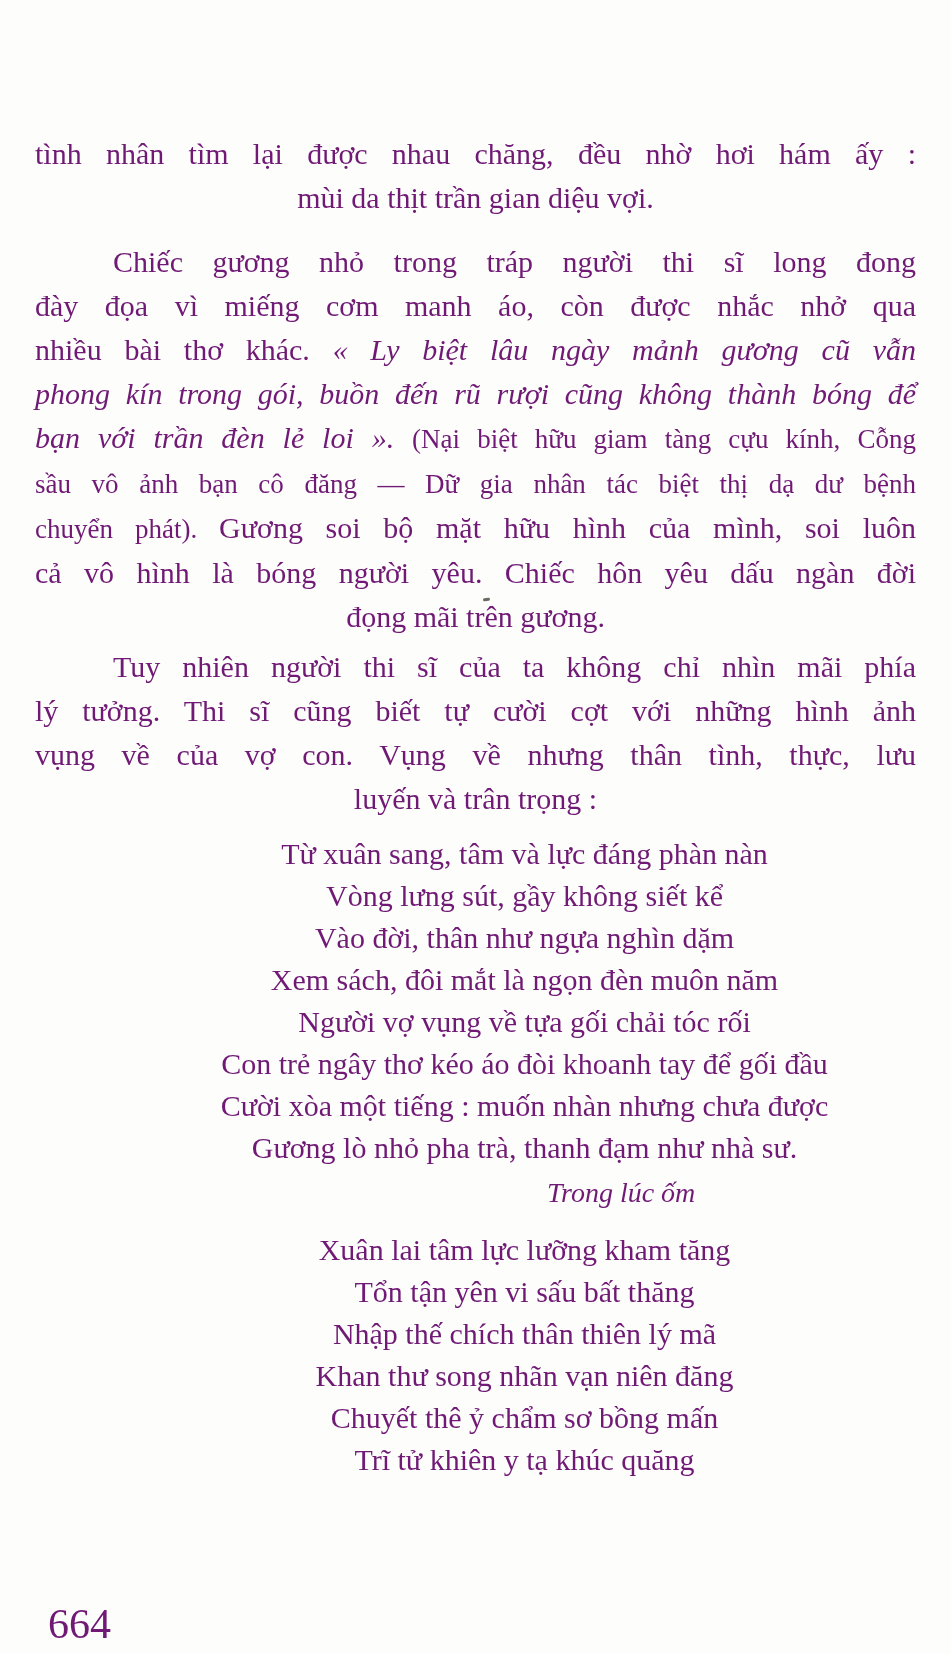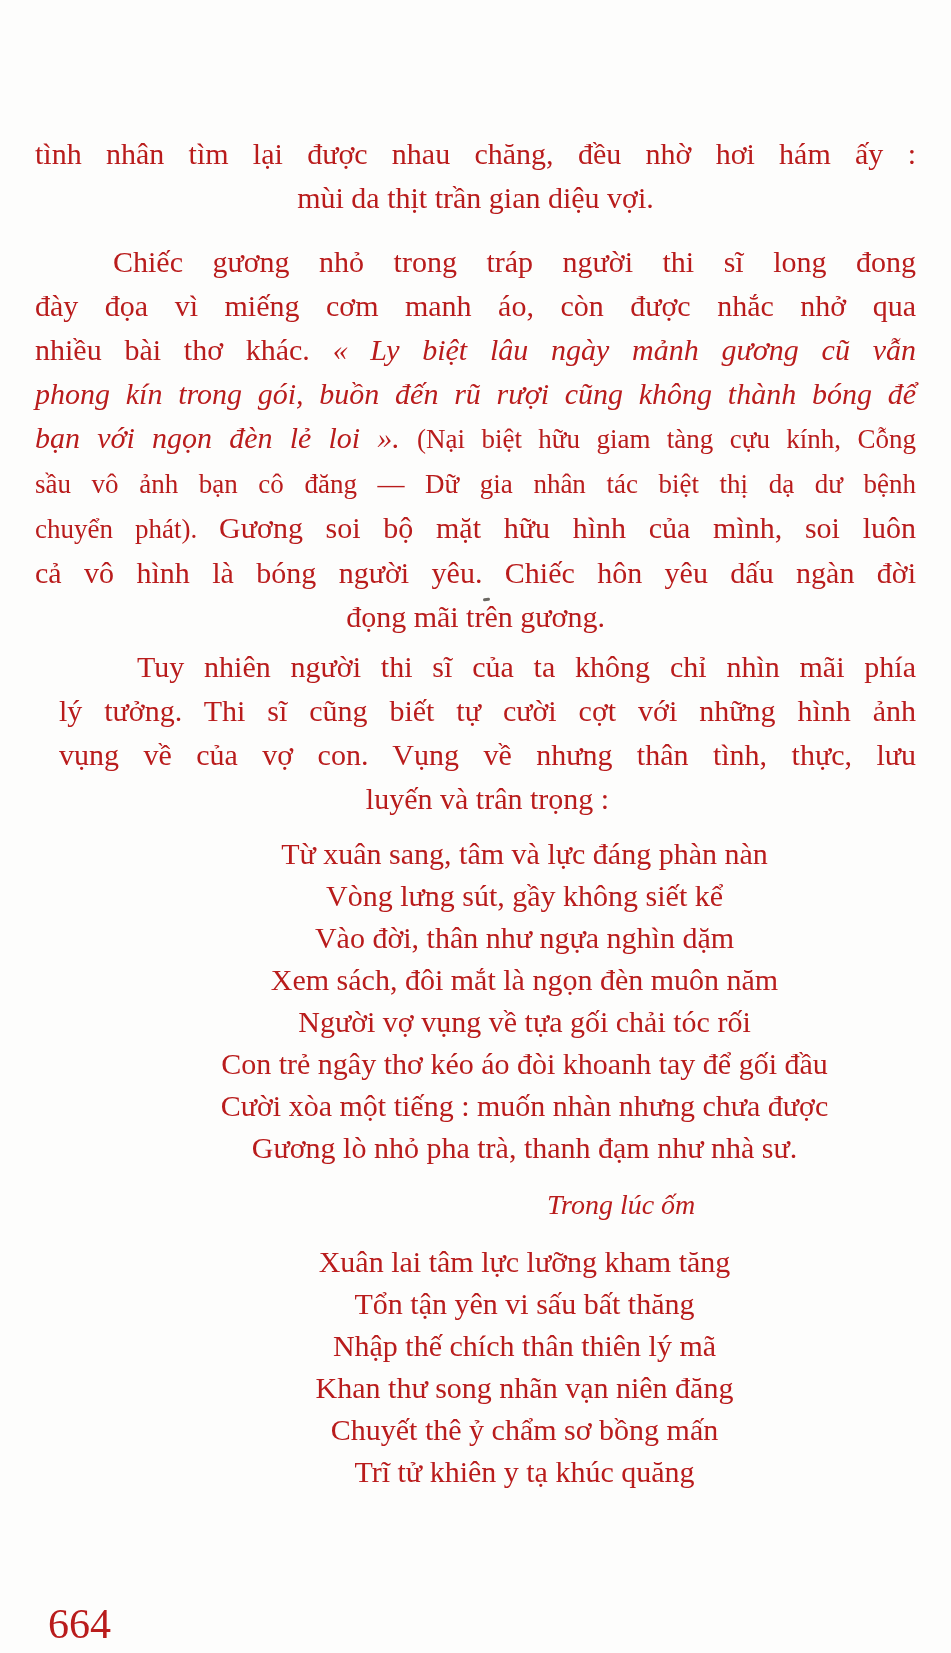--- a/index.html
+++ b/index.html
@@ -1,52 +1,52 @@
 <!DOCTYPE html>
 <html lang="vi"><head>
 <meta charset="utf-8">
 <style>
   html, body { margin: 0; padding: 0; background: #ffffff; }
   .page {
     position: relative;
     width: 951px;
     height: 1653px;
     background: #fdfdfc;
-    color: #b91c1c;
+    color: #701a75;
     font-family: "Liberation Serif", serif;
     overflow: hidden;
   }
   .textcol {
     position: absolute;
     left: 35px;
     top: 132px;
     width: 881px;
   }
   .para { font-size: 30px; line-height: 44px; }
   .para .line { text-justify: inter-word; }
   .jline { text-align: justify; text-align-last: justify; }
   .line.ind { padding-left: 78px; }
   .line.last { text-align: center; text-align-last: auto; }
   .it { font-style: italic; }
   .sm { font-size: 27px; font-style: normal; }
   .para-2 { margin-top: 20px; }
-  .para-3 { margin-top: 6px; margin-left: 24px; }
+  .para-3 { margin-top: 6px; }
   .poem {
     font-size: 30px;
     line-height: 42px;
     padding-left: 98px;
     margin-top: 12px;
   }
   .poem .line { text-align: center; text-align-last: auto !important; }
   .poem-it { margin-top: 15px; }
   .attrib {
     font-size: 28px;
     font-style: italic;
     line-height: 42px;
-    margin-top: 15px;
+    margin-top: 3px;
     padding-left: 512px;
   }
   .pagenum {
     position: absolute;
     left: 24px;
     top: 1604px;
     font-size: 42px;
     line-height: 40px;
     margin-left: 24px;
   }
@@ -69,21 +69,21 @@
   <main class="textcol">
     <section class="para para-1">
         <div class="line jline"><span>tình nhân tìm lại được nhau chăng, đều nhờ hơi hám ấy :</span></div>
         <div class="line last"><span>mùi da thịt trần gian diệu vợi.</span></div>
       </section>
     <section class="para para-2">
         <div class="line jline ind"><span>Chiếc gương nhỏ trong tráp người thi sĩ long đong</span></div>
         <div class="line jline"><span>đày đọa vì miếng cơm manh áo, còn được nhắc nhở qua</span></div>
         <div class="line jline"><span>nhiều bài thơ khác. </span><span class="it">« Ly biệt lâu ngày mảnh gương cũ vẫn</span></div>
         <div class="line jline"><span class="it">phong kín trong gói, buồn đến rũ rượi cũng không thành bóng để</span></div>
-        <div class="line jline"><span class="it">bạn với ngọn đèn lẻ loi ». </span><span class="sm">(Nại biệt hữu giam tàng cựu kính, Cỗng</span></div>
+        <div class="line jline"><span class="it">bạn với trần đèn lẻ loi ». </span><span class="sm">(Nại biệt hữu giam tàng cựu kính, Cỗng</span></div>
         <div class="line jline"><span class="sm">sầu vô ảnh bạn cô đăng — Dữ gia nhân tác biệt thị dạ dư bệnh</span></div>
         <div class="line jline"><span class="sm">chuyển phát). </span><span>Gương soi bộ mặt hữu hình của mình, soi luôn</span></div>
         <div class="line jline"><span>cả vô hình là bóng người yêu. Chiếc hôn yêu dấu ngàn đời</span></div>
         <div class="line last"><span>đọng mãi trên gương.</span></div>
       </section>
     <section class="para para-3">
         <div class="line jline ind"><span>Tuy nhiên người thi sĩ của ta không chỉ nhìn mãi phía</span></div>
         <div class="line jline"><span>lý tưởng. Thi sĩ cũng biết tự cười cợt với những hình ảnh</span></div>
         <div class="line jline"><span>vụng về của vợ con. Vụng về nhưng thân tình, thực, lưu</span></div>
         <div class="line last"><span>luyến và trân trọng :</span></div>

